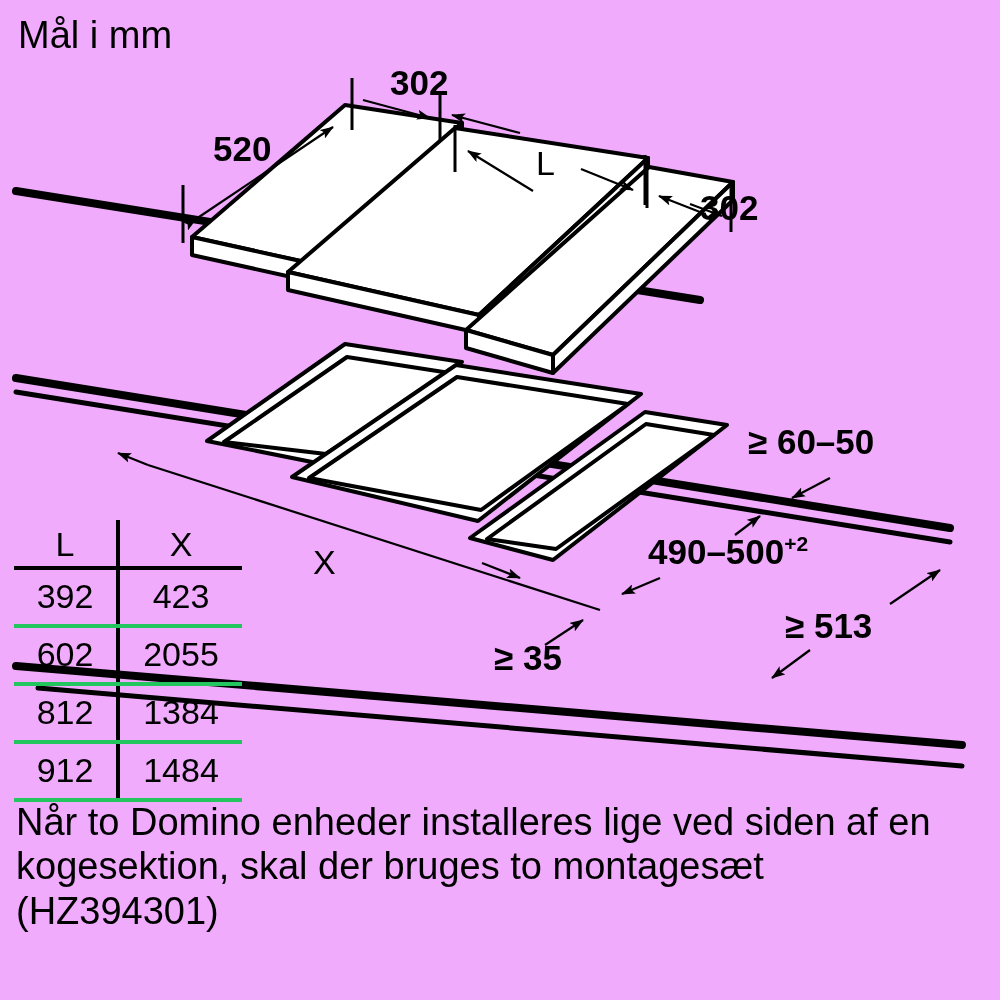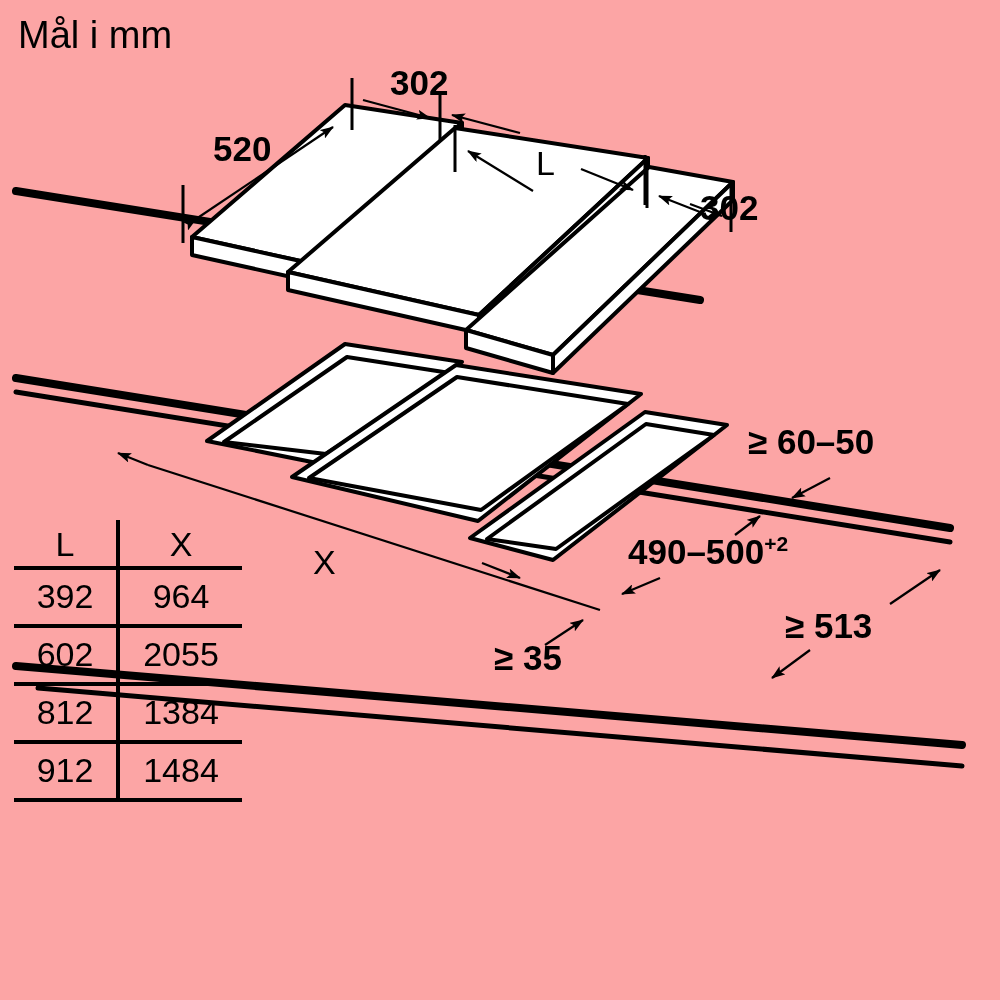--- a/index.html
+++ b/index.html
@@ -4,21 +4,21 @@
 <style>
   html, body {
     margin: 0;
     padding: 0;
     background: #ffffff;
   }
   #page {
     position: relative;
     width: 1000px;
     height: 1000px;
-    background: #fca5a5;
+    background: #f0abfc;
     font-family: "Liberation Sans", sans-serif;
     color: #000000;
     overflow: hidden;
   }
   .svg-layer {
     position: absolute;
     left: 0;
     top: 0;
     width: 1000px;
     height: 1000px;
@@ -42,21 +42,21 @@
   .dim-sup {
     font-size: 21px;
     vertical-align: super;
     line-height: 0;
   }
   .lbl-L { left: 536px; top: 146px; font-size: 34px; }
   .lbl-520 { left: 213px; top: 115px; margin-top: 16px; }
   .lbl-302a { left: 390px; top: 65px; }
   .lbl-302b { left: 700px; top: 190px; }
   .lbl-6050 { left: 748px; top: 424px; }
-  .lbl-490 { left: 628px; top: 534px; text-align: center; }
+  .lbl-490 { left: 648px; top: 534px; text-align: center; }
   .lbl-585 { left: 785px; top: 608px; }
   .lbl-35 { left: 494px; top: 640px; }
   .lbl-X-dim { left: 313px; top: 545px; font-size: 34px; }
 
   
   #spec-table {
     position: absolute;
     left: 14px;
     top: 520px;
     width: 228px;
@@ -70,21 +70,21 @@
     font-weight: normal;
     font-size: 34px;
     font-family: "Liberation Sans", sans-serif;
   }
   #spec-table thead th {
     border-bottom: 4px solid #000;
     height: 44px;
     vertical-align: bottom;
   }
   #spec-table tbody td {
-    border-bottom: 4px solid #000000;
+    border-bottom: 4px solid #22c55e;
   }
   #spec-table th.col-l, #spec-table td.col-l {
     width: 104px;
     border-right: 4px solid #000;
   }
   #spec-table th.col-x, #spec-table td.col-x {
     width: 124px;
   }
 
   
@@ -236,31 +236,32 @@
   <table id="spec-table">
     <thead>
       <tr>
         <th class="col-l">L</th>
         <th class="col-x">X</th>
       </tr>
     </thead>
     <tbody>
       <tr>
         <td class="col-l">392</td>
-        <td class="col-x">964</td>
+        <td class="col-x">423</td>
       </tr>
       <tr>
         <td class="col-l">602</td>
         <td class="col-x">2055</td>
       </tr>
       <tr>
         <td class="col-l">812</td>
         <td class="col-x">1384</td>
       </tr>
       <tr>
         <td class="col-l">912</td>
         <td class="col-x">1484</td>
       </tr>
     </tbody>
   </table>
 
+  <div id="footnote">Når to Domino enheder installeres lige ved siden af en kogesektion, skal der bruges to montagesæt (HZ394301)</div>
 
 </div>
 
 </body></html>

